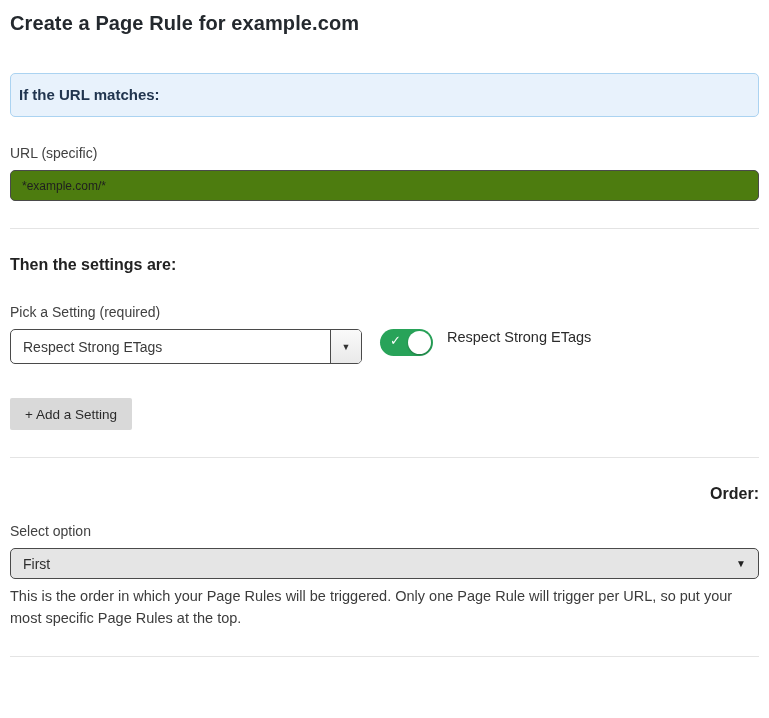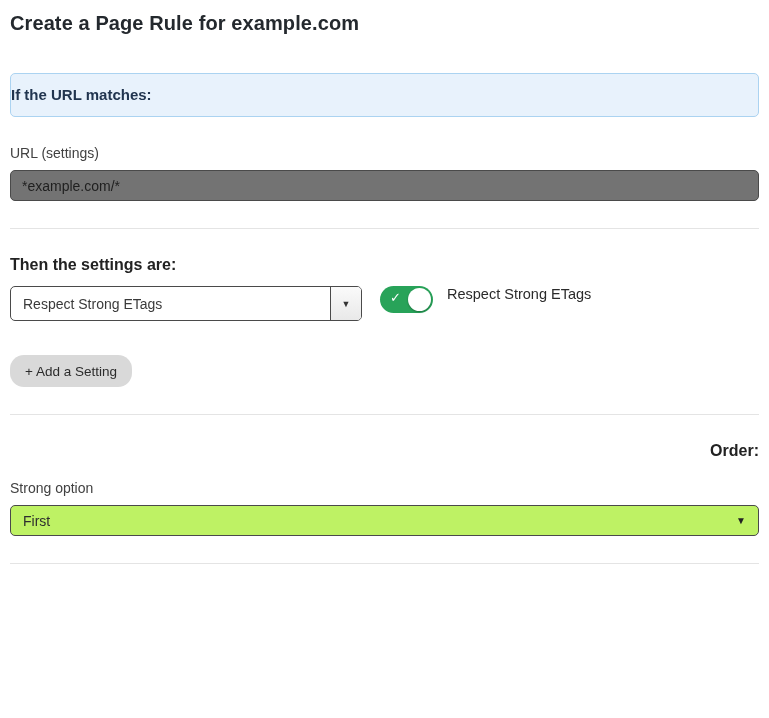--- a/index.html
+++ b/index.html
@@ -18,61 +18,61 @@
     font-weight: 700;
     color: #24292e;
     margin: 2px 0 38px 0;
     letter-spacing: 0.1px;
   }
 
   .info-box {
     background: #e8f2fc;
     border: 1px solid #abd3f1;
     border-radius: 5px;
-    padding: 9px 0;
+    padding: 9px 8px;
     font-size: 15px;
     line-height: 24px;
     color: #21354f;
     margin-bottom: 28px;
   }
   .info-heading { font-weight: 700; }
   .info-link-line a { color: #0051c3; text-decoration: underline; cursor: pointer; }
   .info-link-line span { color: #21354f; }
 
   .field-label {
     display: block;
     font-size: 14px;
     color: #414141;
     margin-bottom: 9px;
   }
 
   .url-input {
     width: 100%;
     height: 31px;
-    background: #737373;
+    background: #4d7c0f;
     border: 1px solid #4a4a4a;
     border-radius: 5px;
     padding: 0 11px;
-    font-size: 14px;
+    font-size: 12px;
     color: #1f1f1f;
     font-family: inherit;
     outline: none;
   }
 
   .divider {
     border: none;
     border-top: 1px solid #e4e4e4;
     margin: 27px 0;
   }
 
   .section-heading {
     font-size: 16px;
     font-weight: 700;
     color: #222222;
-    margin-bottom: 12px;
+    margin-bottom: 30px;
   }
   .section-heading.tight { margin-bottom: 20px; text-align: right; }
 
   .setting-row { display: flex; align-items: flex-start; }
 
   .setting-select {
     width: 352px;
     height: 35px;
     border: 1px solid #4a4a4a;
     border-radius: 5px;
@@ -130,36 +130,36 @@
     box-shadow: 0 1px 2px rgba(0,0,0,0.3);
   }
   .toggle-label { font-size: 14.5px; color: #2b2b2b; margin-left: 14px; }
 
   .btn {
     display: inline-flex;
     align-items: center;
     justify-content: center;
     height: 30px;
     border: none;
-    border-radius: 14px;
+    border-radius: 2px;
     font-family: inherit;
     font-size: 13.5px;
     cursor: pointer;
     padding: 16px 15px;
   }
   .btn.gray { background: #d9d9d9; color: #2b2b2b; }
 
   .add-setting-wrap { margin-top: 34px; }
 
   .order-select {
     width: 100%;
     height: 31px;
     border: 1px solid #4a4a4a;
     border-radius: 5px;
-    background: #bef264;
+    background: #e5e5e5;
     display: flex;
     align-items: center;
     justify-content: space-between;
     padding: 0 12px;
     font-size: 14px;
     color: #2e2e2e;
     cursor: pointer;
     margin-bottom: 6px;
   }
   .order-select .chevron { font-size: 10px; color: #222222; }
@@ -175,27 +175,28 @@
 <body>
 
 <div class="page">
 
   <h1 class="page-title">Create a Page Rule for example.com</h1>
 
   <div class="info-box">
     <div class="info-heading">If the URL matches:</div>
   </div>
 
-  <label class="field-label">URL (settings)</label>
+  <label class="field-label">URL (specific)</label>
   <input class="url-input" type="text" value="*example.com/*" style="">
 
   <hr class="divider">
 
   <h2 class="section-heading">Then the settings are:</h2>
 
+  <label class="field-label">Pick a Setting (required)</label>
 
   <div class="setting-row">
     <div class="setting-select">
       <span class="select-value">Respect Strong ETags</span>
       <span class="select-caret-btn">
           <span>▼</span>
         </span>
     </div>
     <div class="toggle">
       <span class="check-icon">✓</span>
@@ -205,25 +206,26 @@
   </div>
 
   <div class="add-setting-wrap">
     <button class="btn gray">+ Add a Setting</button>
   </div>
 
   <hr class="divider">
 
   <h2 class="section-heading tight">Order:</h2>
 
-  <label class="field-label">Strong option</label>
+  <label class="field-label">Select option</label>
 
   <div class="order-select">
     <span>First</span>
     <span class="chevron">▼</span>
   </div>
 
+  <p class="help-text">This is the order in which your Page Rules will be triggered. Only one Page Rule will trigger per URL, so put your most specific Page Rules at the top.</p>
 
   <hr class="divider">
 
   
 
 </div>
 
 </body></html>

